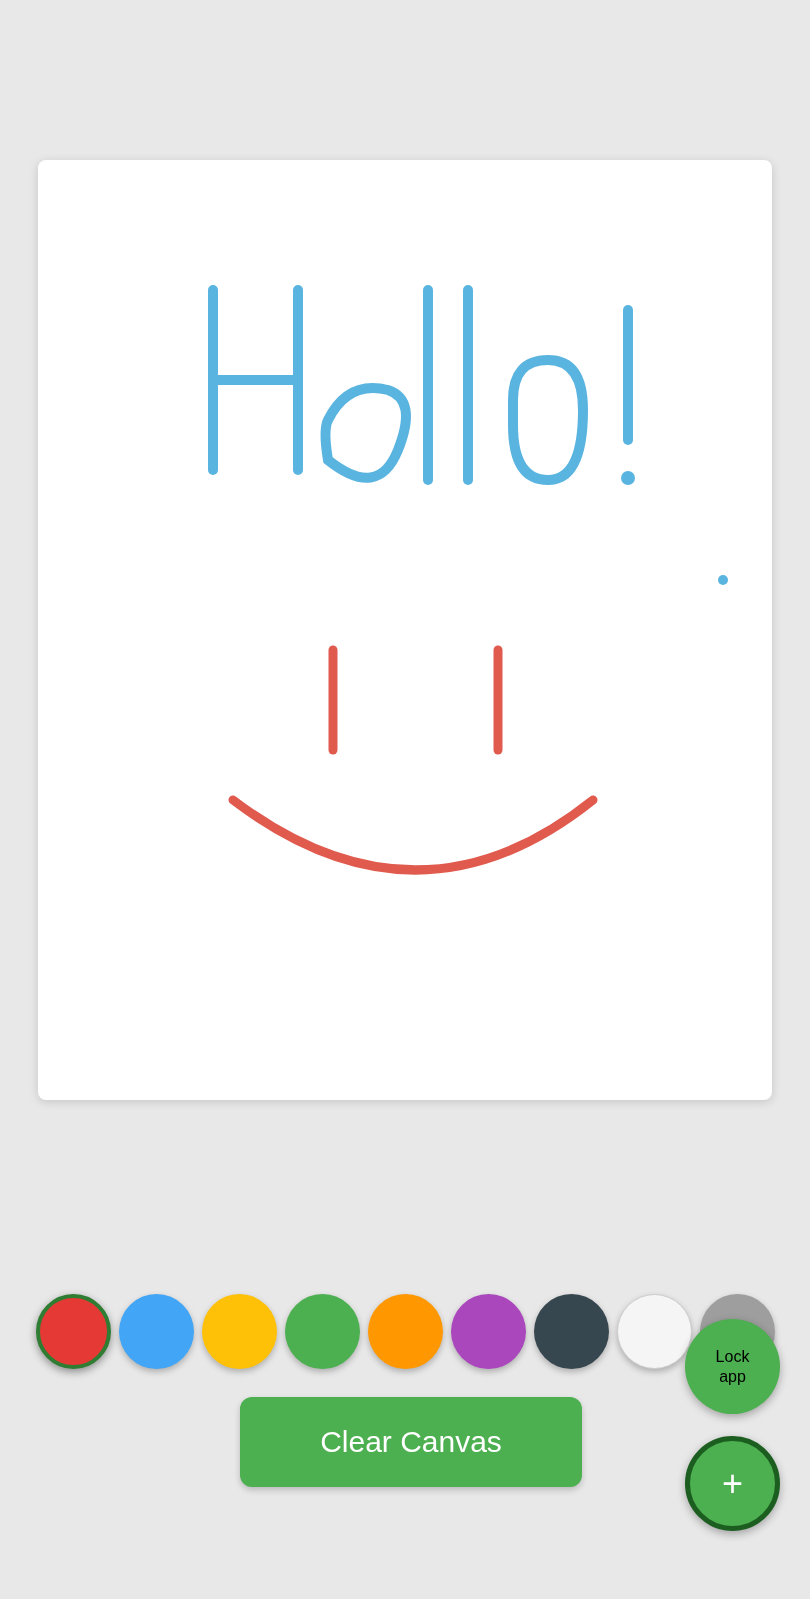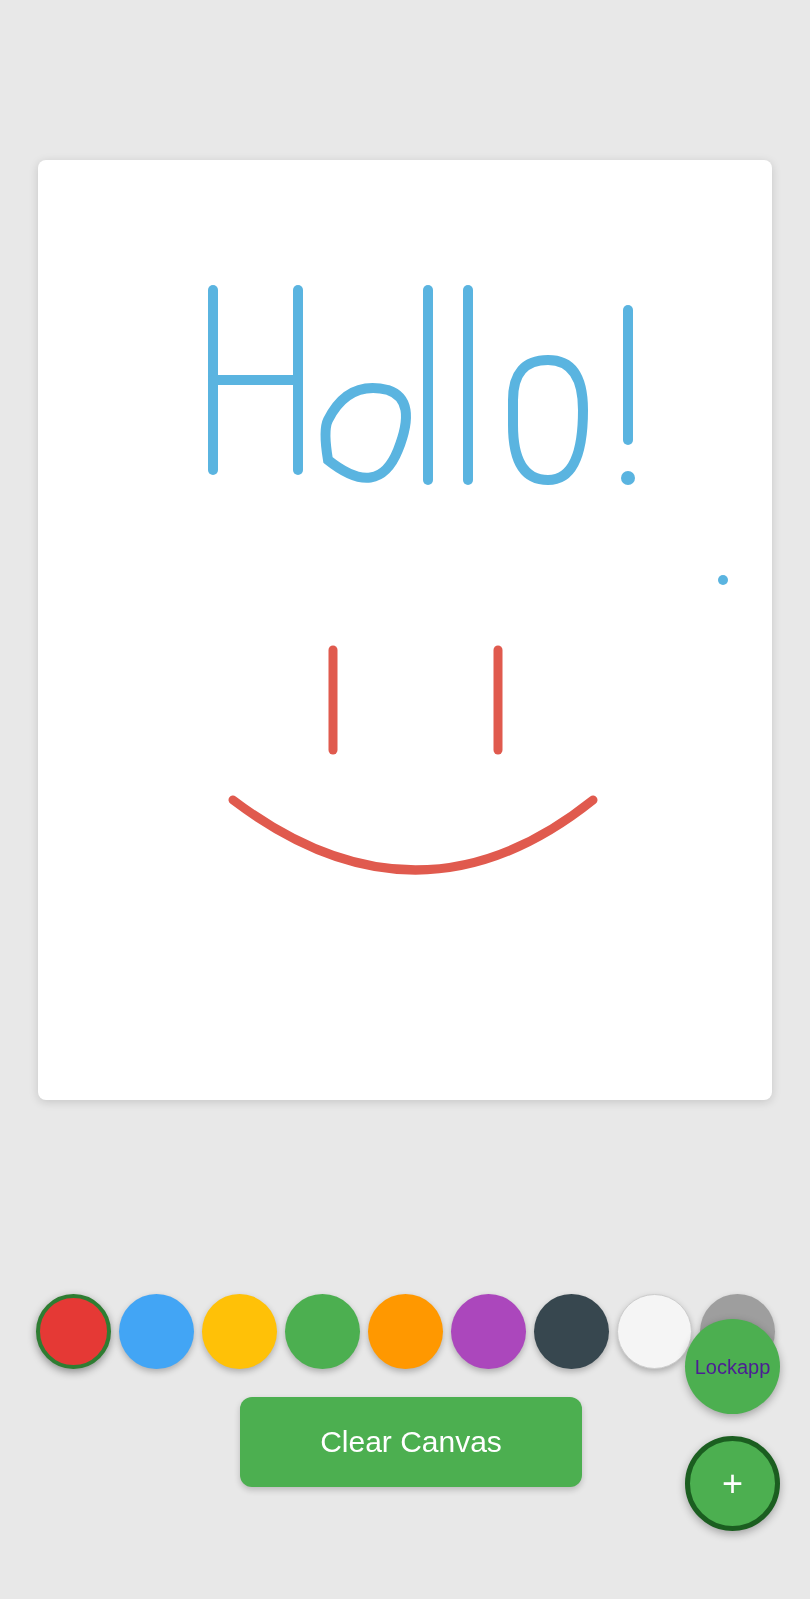--- a/index.html
+++ b/index.html
@@ -75,25 +75,26 @@
 
     .lock-app-btn {
       position: absolute;
       bottom: 185px;
       right: 30px;
       width: 95px;
       height: 95px;
       border-radius: 50%;
       background-color: #4caf50;
       border: none;
-      color: #4c1d95;
-      font-size: 20px;
+      color: #000000;
+      font-size: 16px;
       font-weight: 500;
       cursor: pointer;
       display: flex;
+      flex-direction: column;
       align-items: center;
       justify-content: center;
       line-height: 1.2;
       box-shadow: 0 3px 8px rgba(0,0,0,0.3);
     }
 
     .add-btn {
       position: absolute;
       bottom: 68px;
       right: 30px;

